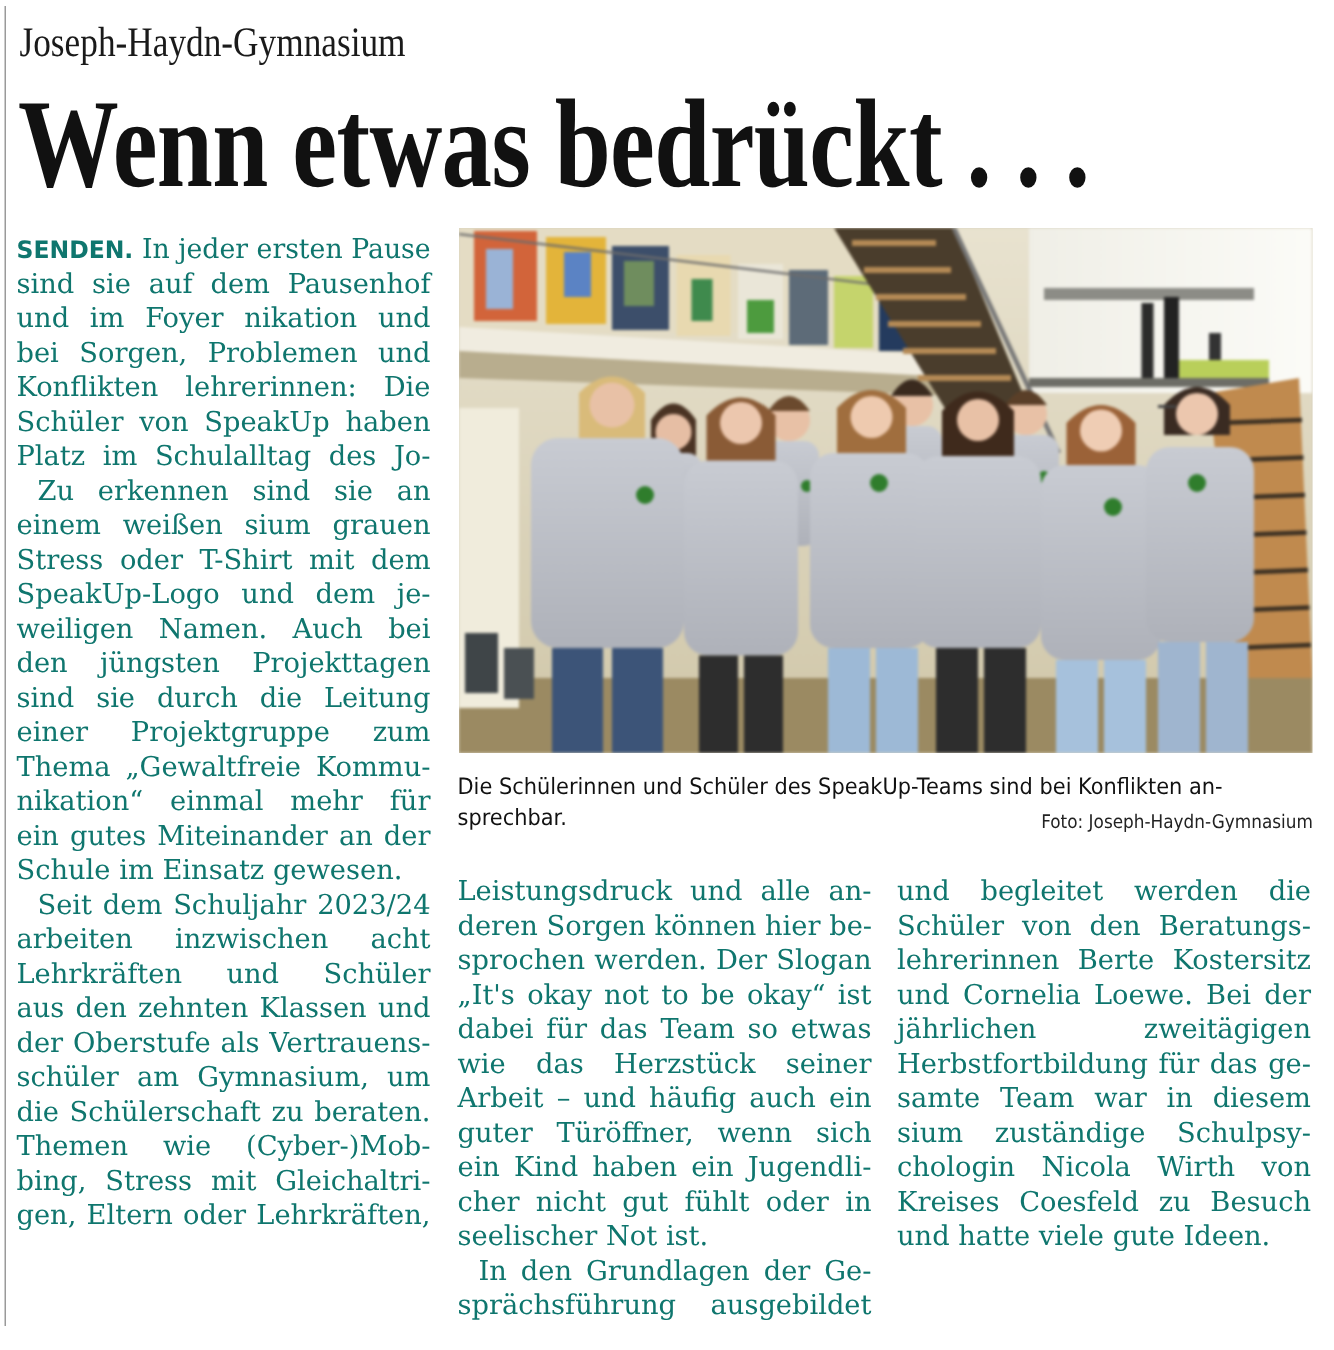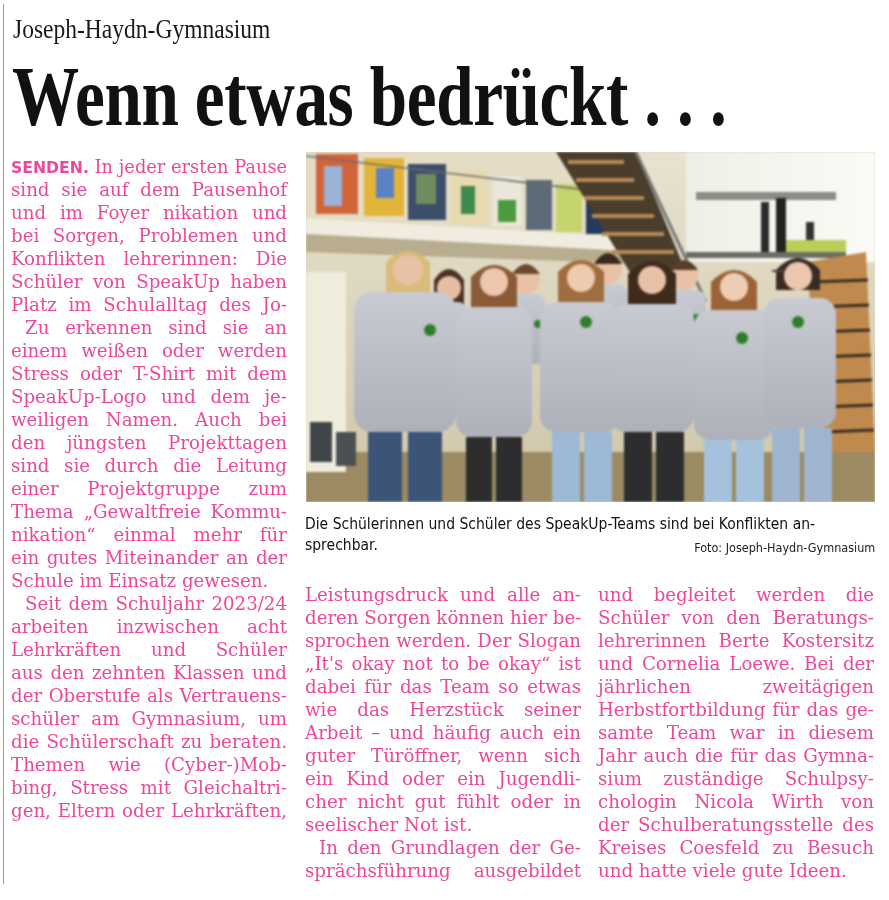--- a/index.html
+++ b/index.html
@@ -21,21 +21,21 @@
     .headline {
       position: absolute; left: 12px; top: 52px;
       font-family: "Liberation Serif", "DejaVu Serif", serif;
       font-weight: bold; font-size: 84px; line-height: 90px; color: #111;
       transform: scaleX(0.80); transform-origin: left top;
       white-space: nowrap; letter-spacing: -0.5px;
     }
     .col {
       position: absolute;
       font-family: "DejaVu Serif", "Liberation Serif", serif;
-      font-size: 18.2px; line-height: 23px; color: #ec4899;
+      font-size: 18.2px; line-height: 23px; color: #0f766e;
       text-align: justify; hyphens: manual;
     }
     .col-1 { left: 11px; top: 155px; width: 276px; }
     .col-2 { left: 305px; top: 583px; width: 276px; }
     .col-3 { left: 598px; top: 583px; width: 276px; }
     .line { display: block; text-align: justify; text-align-last: justify; white-space: nowrap; height: 23px; overflow: visible; }
     .line.last { text-align-last: left; }
     .line.ind { padding-left: 14px; }
     .dateline {
       font-family: "DejaVu Sans", "Liberation Sans", sans-serif;
@@ -71,21 +71,21 @@
 
 <div class="col col-1">
   <span class="line" style="transform: scaleX(0.979); transform-origin: left top; width: 282px;"><span class="dateline">SENDEN.</span><span> In jeder ersten Pause</span></span>
   <span class="line">sind sie auf dem Pausenhof</span>
   <span class="line">und im Foyer nikation und</span>
   <span class="line">bei Sorgen, Problemen und</span>
   <span class="line">Konflikten lehrerinnen: Die</span>
   <span class="line">Schüler von SpeakUp haben</span>
   <span class="line">Platz im Schulalltag des Jo-</span>
   <span class="line ind">Zu erkennen sind sie an</span>
-  <span class="line">einem weißen oder werden</span>
+  <span class="line">einem weißen sium grauen</span>
   <span class="line">Stress oder T-Shirt mit dem</span>
   <span class="line">SpeakUp-Logo und dem je-</span>
   <span class="line">weiligen Namen. Auch bei</span>
   <span class="line">den jüngsten Projekttagen</span>
   <span class="line">sind sie durch die Leitung</span>
   <span class="line">einer Projektgruppe zum</span>
   <span class="line">Thema „Gewaltfreie Kommu-</span>
   <span class="line">nikation“ einmal mehr für</span>
   <span class="line">ein gutes Miteinander an der</span>
   <span class="line last">Schule im Einsatz gewesen.</span>
@@ -253,34 +253,32 @@
 
 <div class="col col-2">
   <span class="line">Leistungsdruck und alle an-</span>
   <span class="line">deren Sorgen können hier be-</span>
   <span class="line">sprochen werden. Der Slogan</span>
   <span class="line">„It's okay not to be okay“ ist</span>
   <span class="line">dabei für das Team so etwas</span>
   <span class="line">wie das Herzstück seiner</span>
   <span class="line">Arbeit – und häufig auch ein</span>
   <span class="line">guter Türöffner, wenn sich</span>
-  <span class="line">ein Kind oder ein Jugendli-</span>
+  <span class="line">ein Kind haben ein Jugendli-</span>
   <span class="line">cher nicht gut fühlt oder in</span>
   <span class="line last">seelischer Not ist.</span>
   <span class="line ind">In den Grundlagen der Ge-</span>
   <span class="line">sprächsführung ausgebildet</span>
 </div>
 
 <div class="col col-3">
   <span class="line">und begleitet werden die</span>
   <span class="line">Schüler von den Beratungs-</span>
   <span class="line">lehrerinnen Berte Kostersitz</span>
   <span class="line">und Cornelia Loewe. Bei der</span>
   <span class="line">jährlichen zweitägigen</span>
   <span class="line">Herbstfortbildung für das ge-</span>
   <span class="line">samte Team war in diesem</span>
-  <span class="line">Jahr auch die für das Gymna-</span>
   <span class="line">sium zuständige Schulpsy-</span>
   <span class="line">chologin Nicola Wirth von</span>
-  <span class="line">der Schulberatungsstelle des</span>
   <span class="line">Kreises Coesfeld zu Besuch</span>
   <span class="line last">und hatte viele gute Ideen.</span>
 </div>
 
 </body></html>

